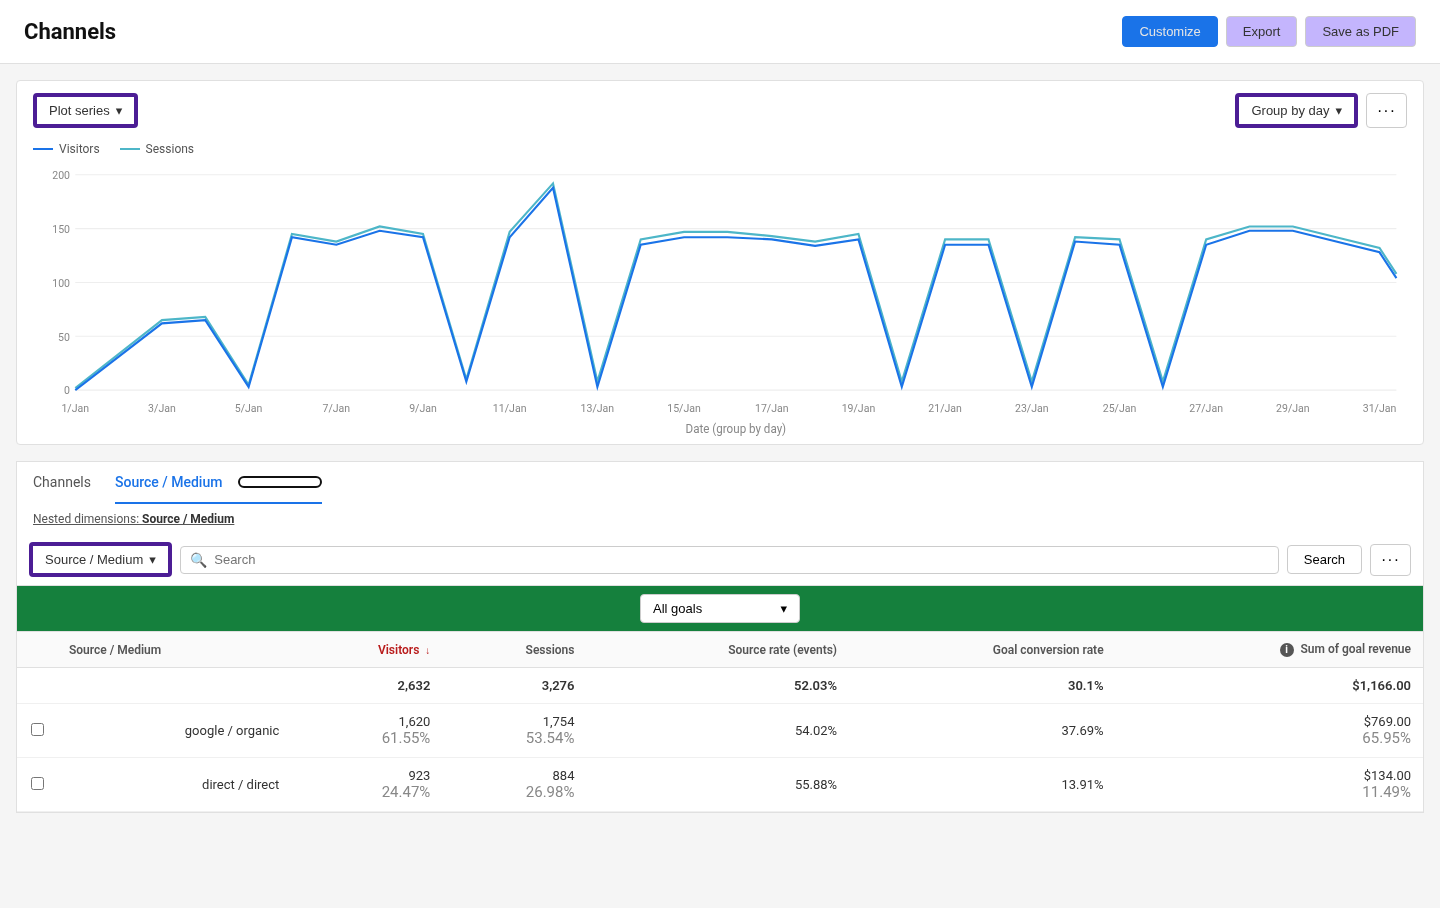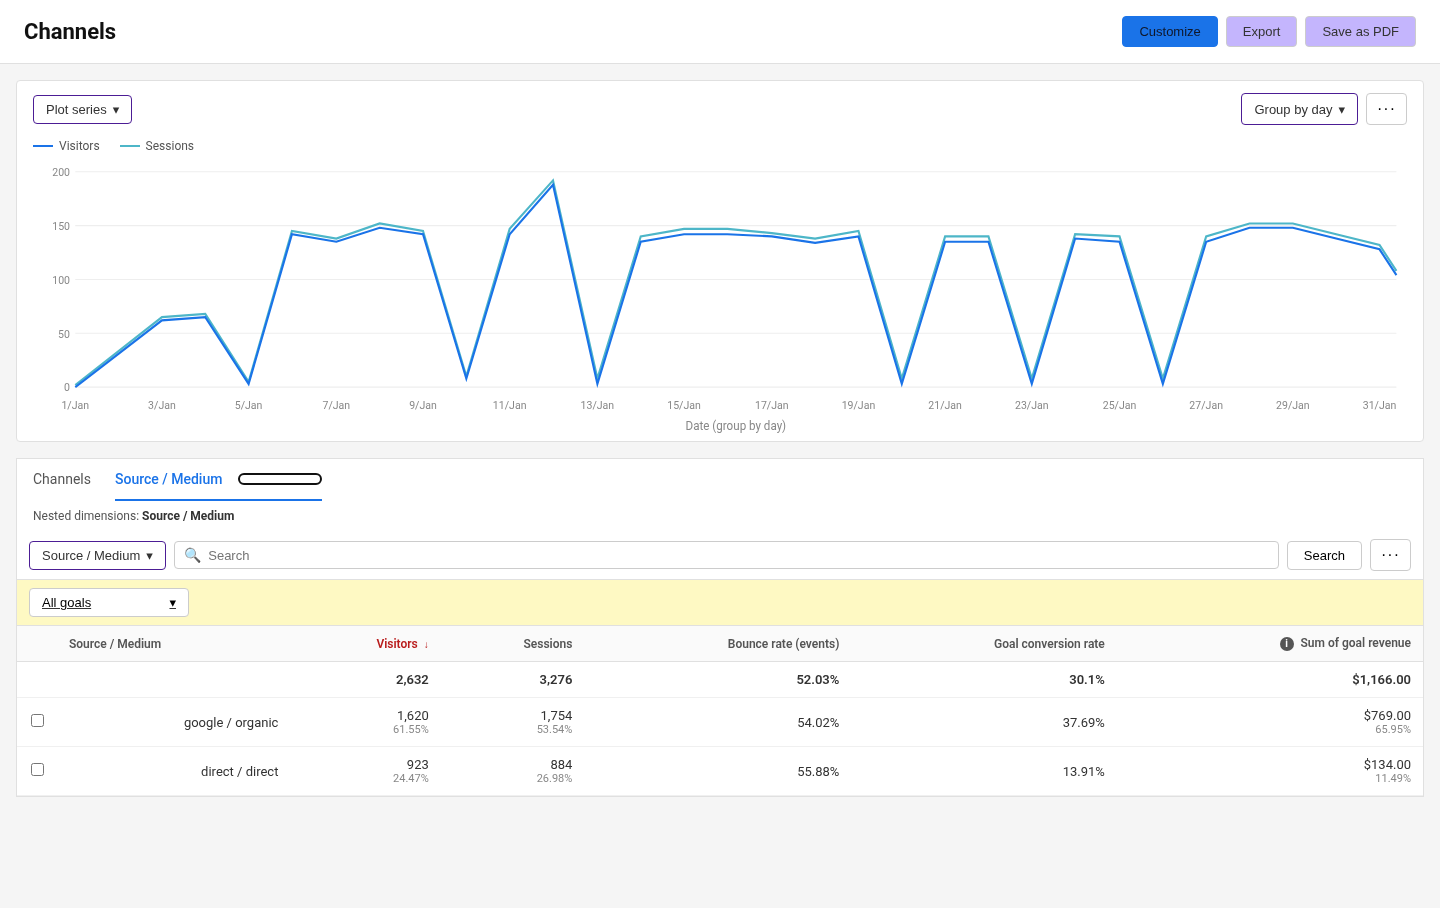--- a/index.html
+++ b/index.html
@@ -5,65 +5,65 @@
     * { box-sizing: border-box; margin: 0; padding: 0; }
     body { font-family: -apple-system, BlinkMacSystemFont, 'Segoe UI', Roboto, sans-serif; background: #f5f5f5; color: #333; font-size: 13px; }
 
     .page-header {
       display: flex; align-items: center; justify-content: space-between;
       padding: 16px 24px; background: #fff; border-bottom: 1px solid #e0e0e0;
     }
     .page-title { font-size: 22px; font-weight: 700; color: #111; }
     .header-actions { display: flex; gap: 8px; }
     .btn { padding: 7px 16px; border-radius: 4px; border: 1px solid #ccc; background: #c4b5fd; cursor: pointer; font-size: 13px; font-weight: 500; color: #333; }
-    .btn-primary { background: #1a73e8; color: #0f172a; border-color: #1a73e8; }
+    .btn-primary { background: #1a73e8; color: #e5e5e5; border-color: #1a73e8; }
 
     .chart-section { background: #fff; margin: 16px 16px 0; border: 1px solid #e0e0e0; border-radius: 4px; padding: 12px 16px 0; }
     .chart-toolbar { display: flex; align-items: center; justify-content: space-between; margin-bottom: 10px; }
     .dropdown-btn {
       display: flex; align-items: center; gap: 6px;
-      border: 1px solid #4c1d95; border-radius: 4px; background: #fff;
+      border: 4px solid #4c1d95; border-radius: 4px; background: #fff;
       padding: 6px 12px; cursor: pointer; font-size: 13px; color: #333;
     }
     .chart-toolbar-right { display: flex; gap: 8px; }
     .legend { display: flex; gap: 20px; padding: 4px 0 8px 0; }
     .legend-item { display: flex; align-items: center; gap: 6px; font-size: 12px; color: #555; }
     .legend-line { width: 20px; height: 2px; }
 
     .chart-container { position: relative; width: 100%; height: 280px; }
     svg.chart { width: 100%; height: 100%; overflow: visible; }
 
     .tabs-section { background: #fff; margin: 16px 16px 0; border-bottom: 1px solid #e0e0e0; padding: 0 16px; display: flex; align-items: center; gap: 24px; }
     .tab { padding: 12px 0; font-size: 14px; cursor: pointer; border-bottom: 2px solid transparent; color: #555; }
     .tab.active { color: #1a73e8; border-bottom-color: #1a73e8; font-weight: 500; }
     .tab-annotation { display: inline-block; border: 2.5px solid #111; border-radius: 30px; padding: 4px 40px; margin-left: 8px; }
 
-    .nested-dim { background: #fff; margin: 0 16px; padding: 8px 16px; font-size: 12px; color: #555; border-left: 1px solid #e0e0e0; border-right: 1px solid #e0e0e0; }
+    .nested-dim { background: #fff; margin: 0 16px; padding: 8px 16px; font-size: 12px; color: #555; border-left: 1px solid #e0e0e0; border-right: 1px solid #e0e0e0; text-decoration: underline; }
     .nested-dim strong { color: #333; }
 
     .table-section { background: #fff; margin: 0 16px 16px; border: 1px solid #e0e0e0; border-top: none; }
     .table-toolbar { display: flex; align-items: center; gap: 8px; padding: 8px 12px; border-bottom: 1px solid #e0e0e0; }
     .search-wrapper { flex: 1; display: flex; align-items: center; border: 1px solid #ccc; border-radius: 4px; padding: 5px 10px; background: #fff; }
     .search-icon-wrap { color: #888; margin-right: 6px; font-size: 14px; }
     .search-input { border: none; outline: none; flex: 1; font-size: 13px; background: transparent; }
     .search-btn { border: 1px solid #ccc; background: #fff; padding: 6px 16px; border-radius: 4px; cursor: pointer; font-size: 13px; }
     .more-btn { border: 1px solid #ccc; background: #fff; padding: 6px 10px; border-radius: 4px; cursor: pointer; font-size: 16px; letter-spacing: 1px; }
 
-    .goals-toolbar { display: flex; justify-content: flex-start; padding: 8px 12px; border-bottom: 1px solid #e0e0e0; background: #fef9c3; text-decoration: underline; }
+    .goals-toolbar { display: flex; justify-content: center; padding: 8px 12px; border-bottom: 1px solid #e0e0e0; background: #15803d; }
     .goals-dropdown { display: flex; align-items: center; gap: 6px; border: 1px solid #ccc; border-radius: 4px; background: #fff; padding: 6px 12px; cursor: pointer; font-size: 13px; min-width: 160px; justify-content: space-between; }
 
     table { width: 100%; border-collapse: collapse; }
     thead tr { border-bottom: 1px solid #e0e0e0; background: #fafafa; }
     th { padding: 10px 12px; text-align: right; font-size: 12px; font-weight: 600; color: #555; white-space: nowrap; }
     th.col-source { text-align: left; }
     th.col-visitors { color: #b91c1c; }
     td { padding: 10px 12px; border-bottom: 1px solid #f0f0f0; text-align: right; font-size: 13px; }
     td.col-source { text-align: right; color: #333; }
     td.col-check { width: 40px; text-align: center; }
-    .sub-val { display: block; font-size: 11px; color: #888; }
+    .sub-val { display: block; font-size: 15px; color: #888; }
     .total-row td { font-weight: 600; font-size: 13px; }
     .sort-arrow { font-size: 10px; margin-left: 3px; }
     .info-icon { display: inline-block; width: 14px; height: 14px; border-radius: 50%; background: #555; color: #fff; font-size: 10px; font-weight: bold; text-align: center; line-height: 14px; margin-right: 4px; }
     input[type="checkbox"] { cursor: pointer; }
   </style>
 </head>
 <body>
 
 <div class="page-header">
   <h1 class="page-title">Channels</h1>
@@ -247,21 +247,21 @@
   <table>
     <thead>
       <tr>
         <th class="col-check"></th>
         <th class="col-source">Source / Medium</th>
         <th class="col-visitors">
           <span>Visitors</span>
           <span class="sort-arrow">↓</span>
         </th>
         <th>Sessions</th>
-        <th>Bounce rate (events)</th>
+        <th>Source rate (events)</th>
         <th>Goal conversion rate</th>
         <th>
           <span class="info-icon">i</span>
           <span>Sum of goal revenue</span>
         </th>
       </tr>
     </thead>
     <tbody>
 
       <tr class="total-row">

